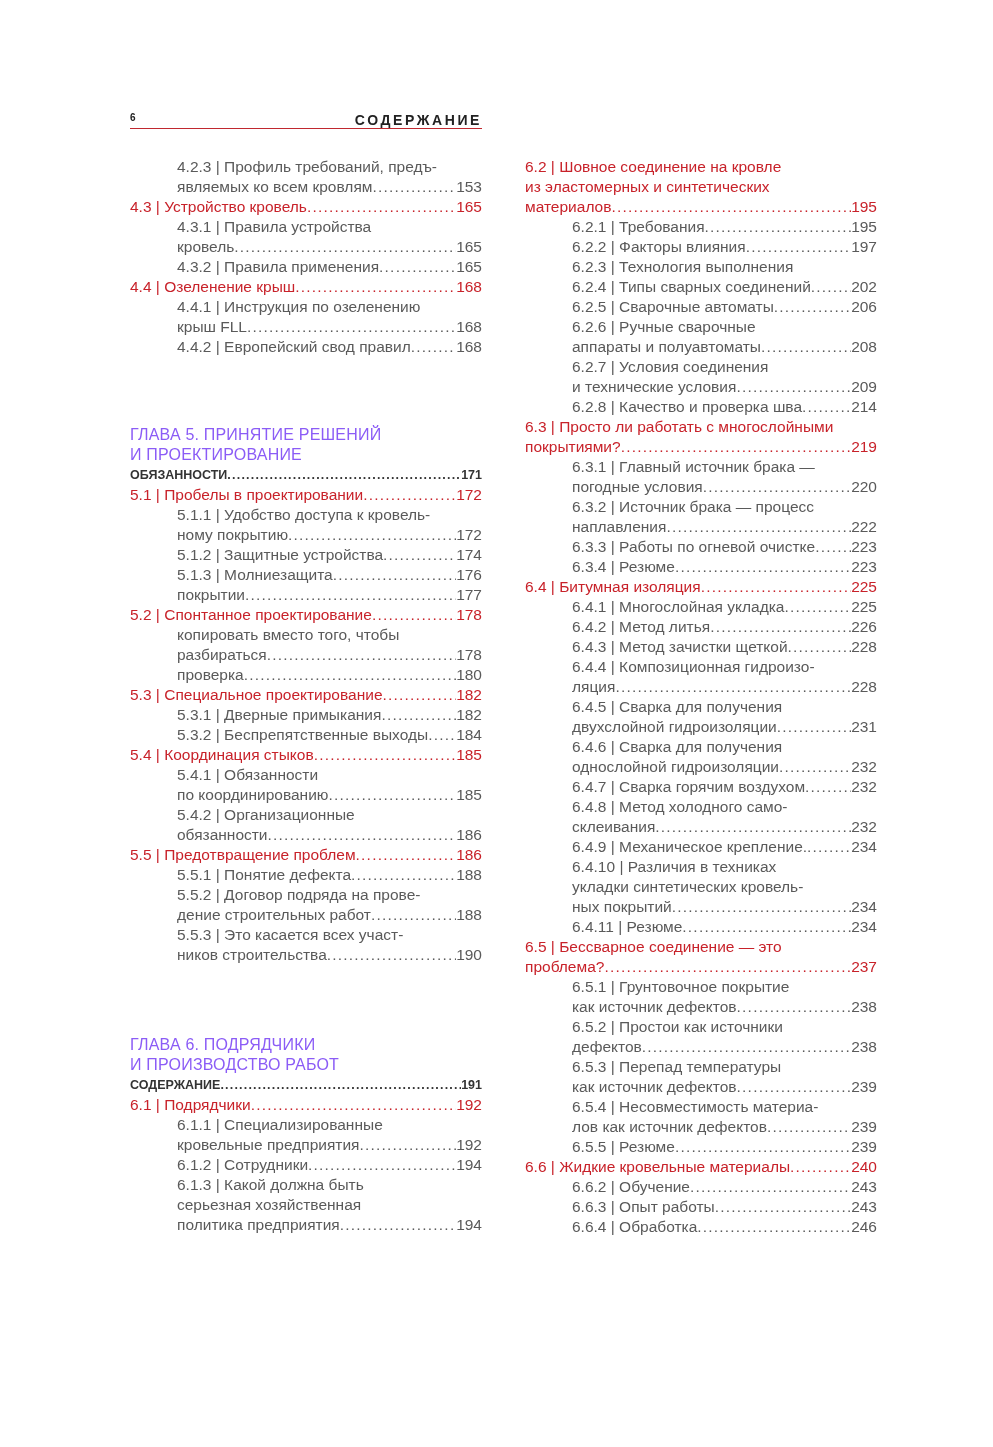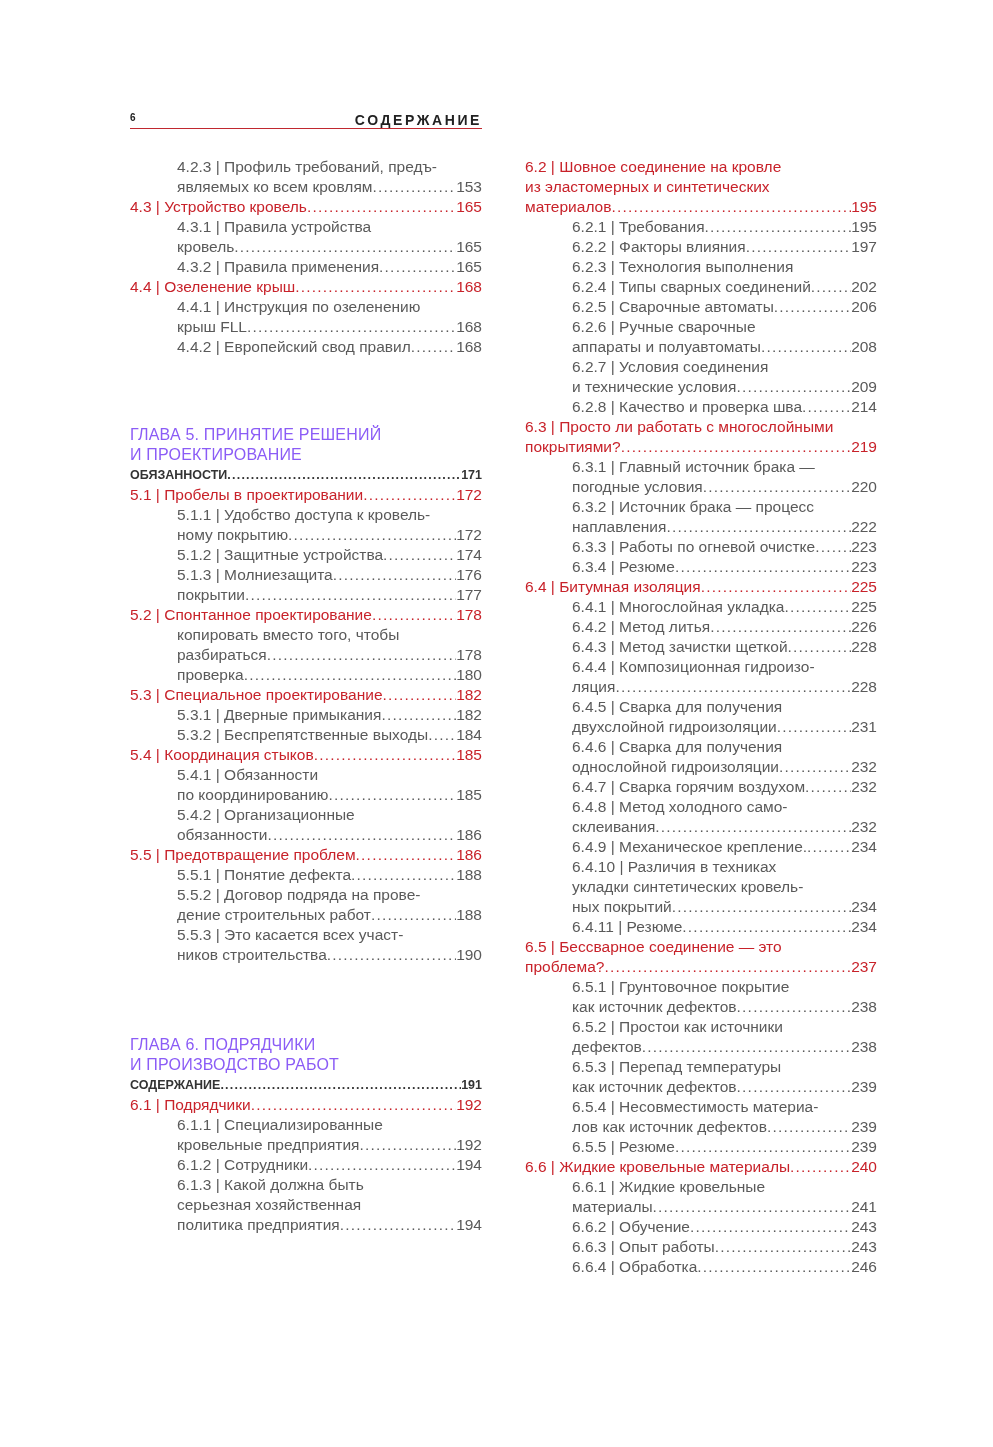--- a/index.html
+++ b/index.html
@@ -523,28 +523,20 @@
         </div>
       </div>
       <div class="entry lvl2">
         <div class="line">
           <span class="txt">6.6 | Жидкие кровельные материалы</span>
           <span class="dots"></span>
           <span class="pg">240</span>
         </div>
       </div>
       <div class="entry lvl3">
-        <div>6.6.1 | Жидкие кровельные</div>
-        <div class="line">
-          <span class="txt">материалы</span>
-          <span class="dots"></span>
-          <span class="pg">241</span>
-        </div>
-      </div>
-      <div class="entry lvl3">
         <div class="line">
           <span class="txt">6.6.2 | Обучение </span>
           <span class="dots"></span>
           <span class="pg">243</span>
         </div>
       </div>
       <div class="entry lvl3">
         <div class="line">
           <span class="txt">6.6.3 | Опыт работы </span>
           <span class="dots"></span>

